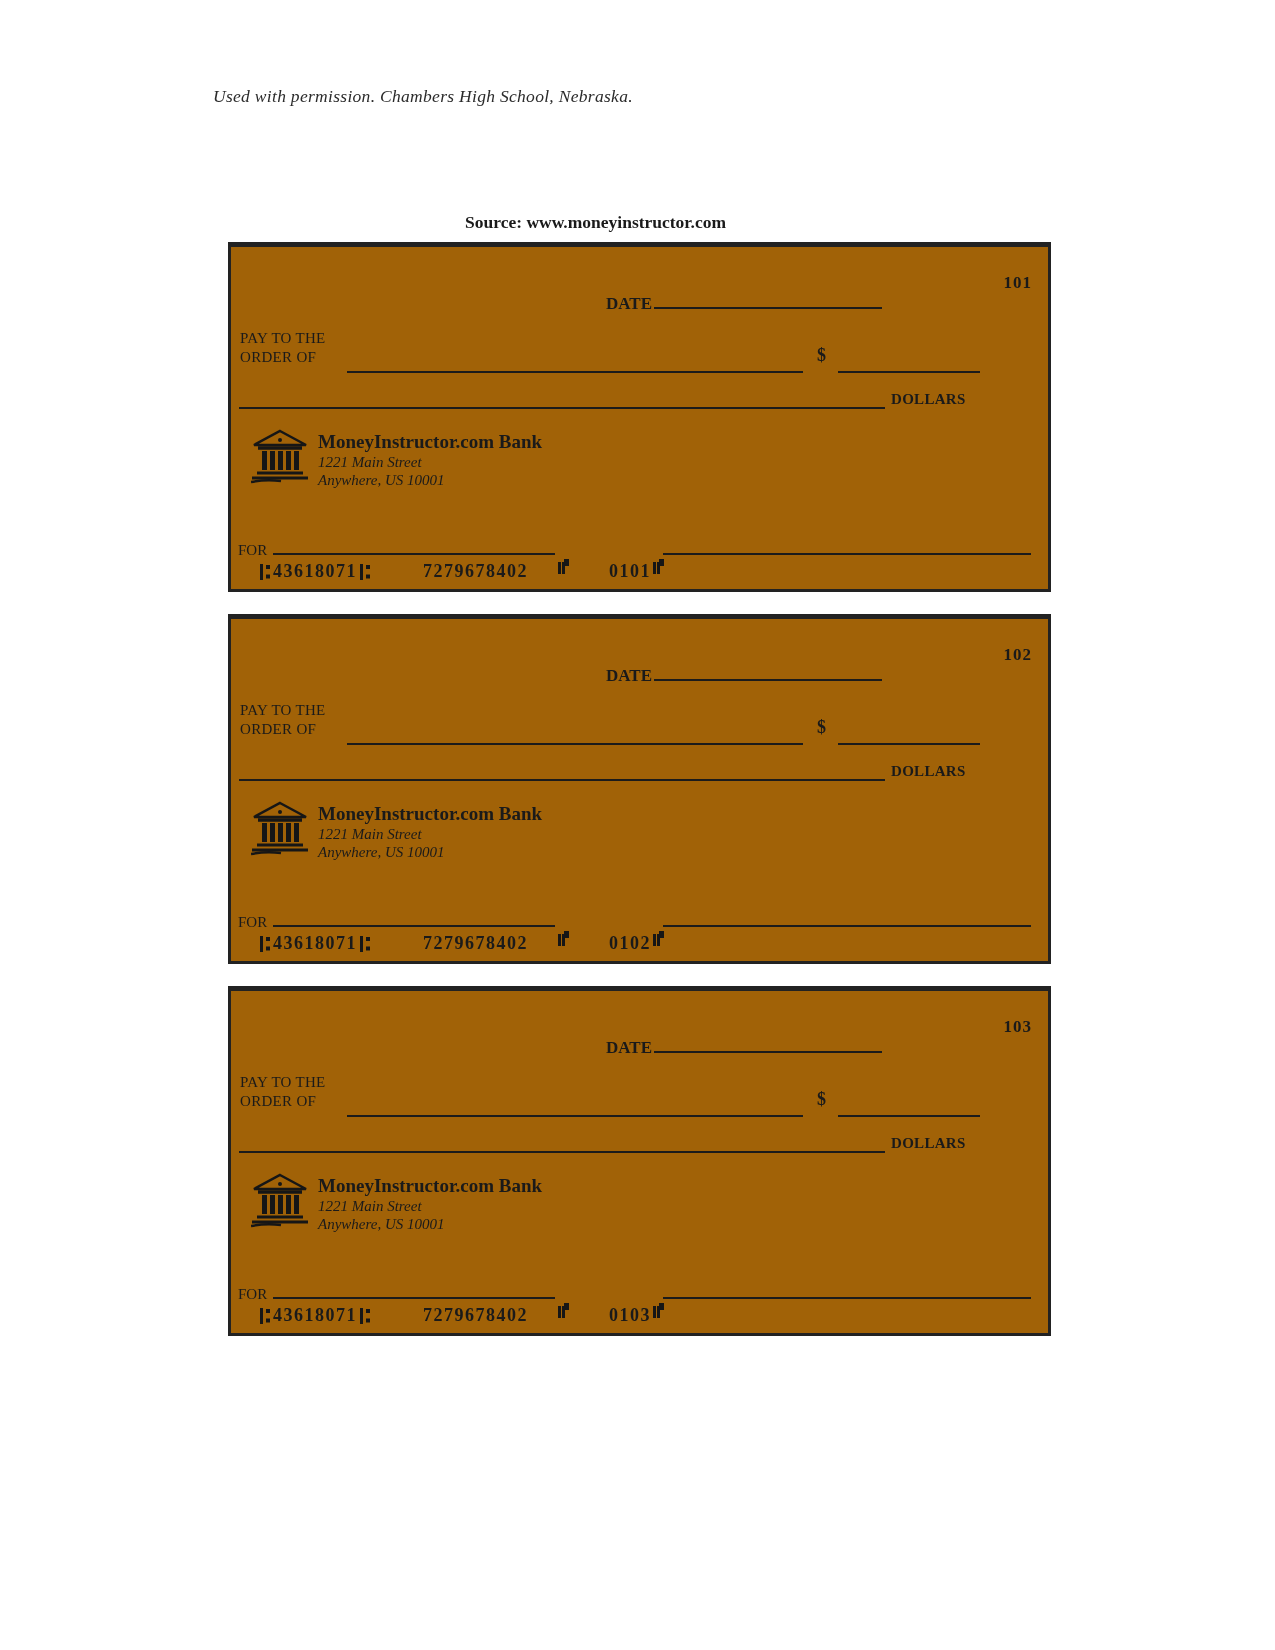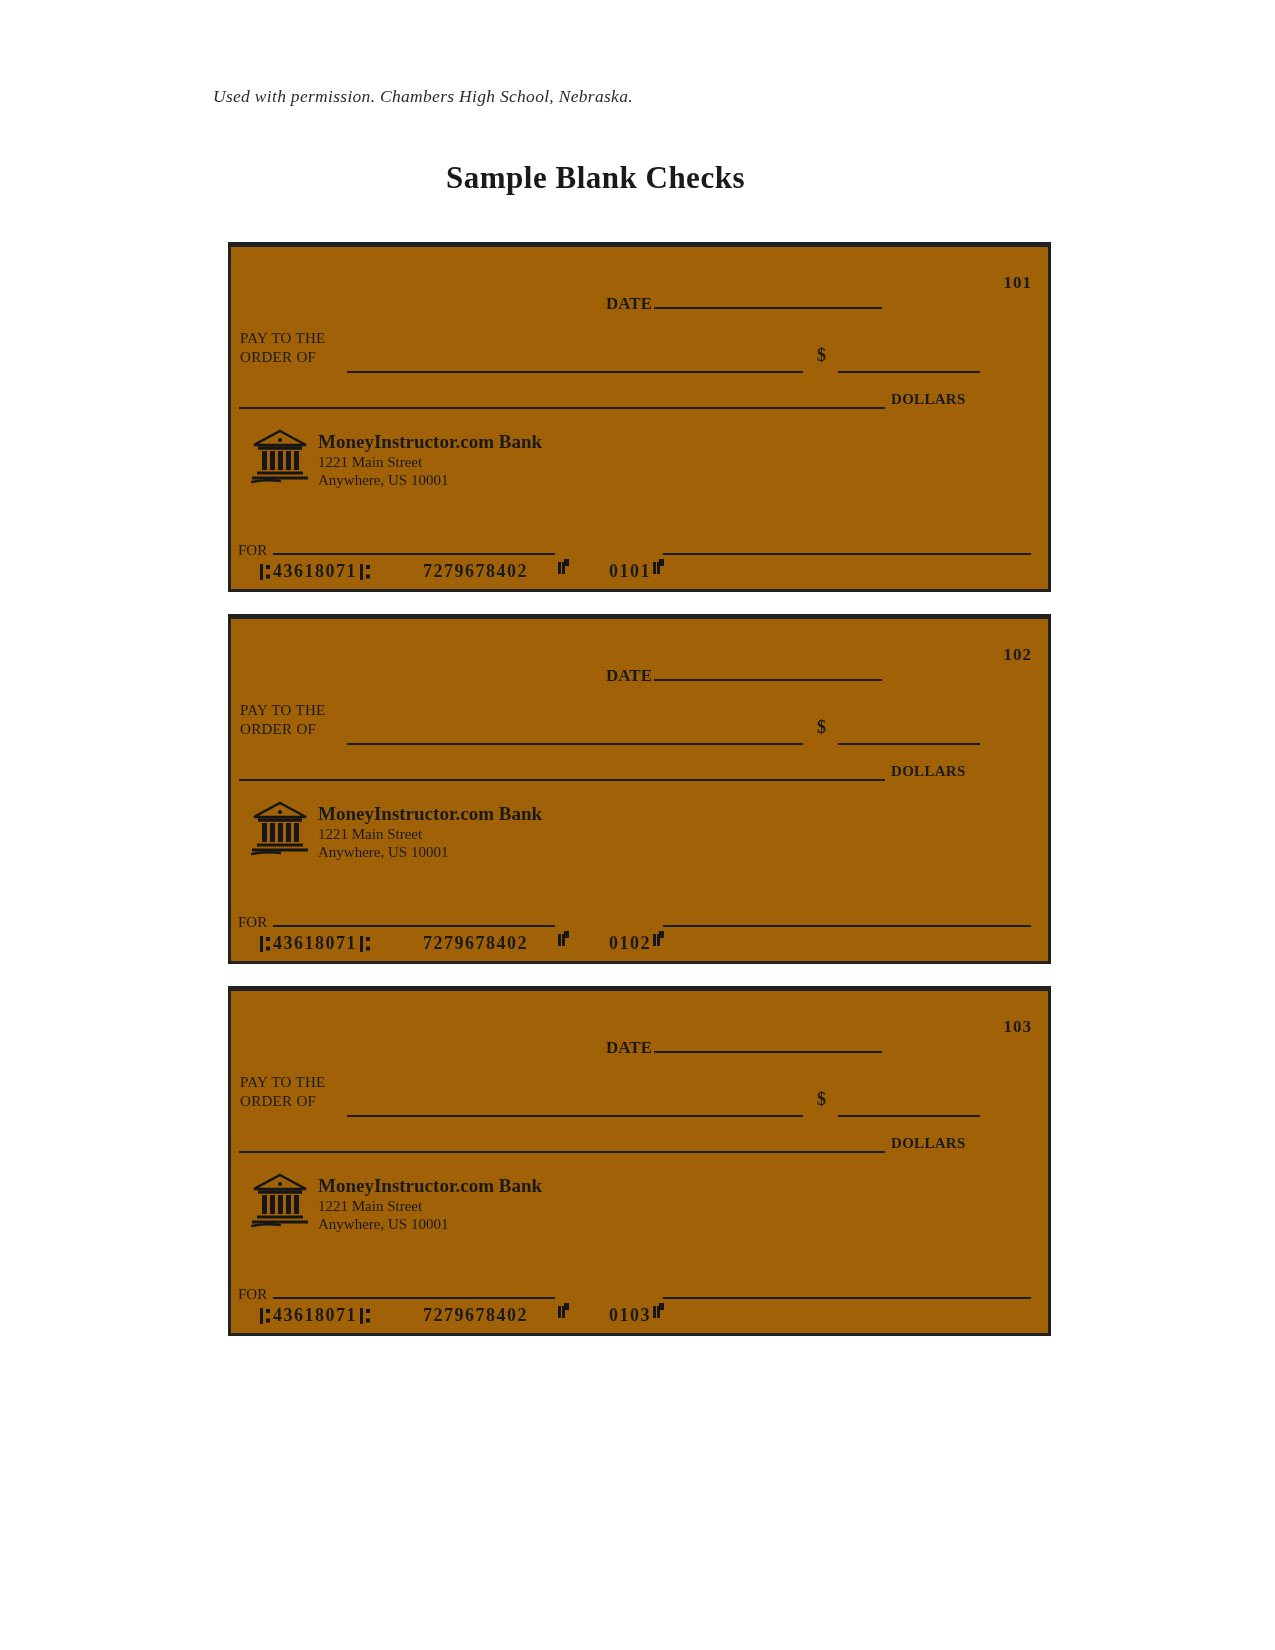--- a/index.html
+++ b/index.html
@@ -30,21 +30,21 @@
   .payto { position:absolute; left:9px; top:82px; font-weight:normal; font-size:15px; line-height:19px; letter-spacing:0.3px; }
   .payee-line { position:absolute; left:116px; top:106px; width:456px; height:18px; }
   .dollar-sign { position:absolute; left:586px; top:98px; font-weight:bold; font-size:18px; }
   .amount-line { position:absolute; left:607px; top:106px; width:142px; height:18px; }
   .words-line { position:absolute; left:8px; top:142px; width:646px; height:18px; }
   .dollars-lbl { position:absolute; left:660px; top:144px; font-weight:bold; font-size:15px; letter-spacing:0.3px; }
   .bank { position:absolute; left:20px; top:182px; display:flex; align-items:flex-start; }
   .bank-logo { width:58px; height:56px; }
   .bank-info { margin-left:9px; margin-top:1px; }
   .bank-name { font-weight:bold; font-size:19px; line-height:23px; }
-  .bank-addr { font-size:15px; line-height:18px; }
+  .bank-addr { font-size:15px; line-height:18px;font-style:italic; }
   .for-row { position:absolute; left:7px; top:291px; font-weight:normal; font-size:15px; white-space:nowrap; }
   .for-line { width:282px; height:15px; margin-left:6px; }
   .sig-line { position:absolute; left:432px; top:290px; width:368px; height:16px; }
   .micr {
     position:absolute; left:26px; top:314px; display:flex; align-items:center;
     font-weight:bold; font-size:18px; letter-spacing:1.5px; white-space:nowrap;
   }
   .micr-group { display:inline-flex; align-items:center;justify-content:space-between; }
   .micr-acct { margin-left:50px;gap:28px; }
   .micr-chk  { margin-left:40px; }
@@ -57,21 +57,21 @@
   .onus::before { content:""; position:absolute; left:0; top:3px; width:2.5px; height:12px; background:#161616;
                   box-shadow:4px 0 0 #161616; }
   .onus::after  { content:""; position:absolute; right:0; top:0; width:5px; height:7px; background:#161616; }
 </style>
 </head>
 <body>
 
 <div class="page">
 
   <div class="attribution">Used with permission. Chambers High School, Nebraska.</div>
-  <h1 class="title" style="margin:0;">Sample Blank Checks</h1>
+  <div class="source">Source: www.moneyinstructor.com</div>
 
   <section class="check" style="top:218px;">
     <div class="chk-num">101</div>
     <div class="date-row">
       <span>DATE</span><span class="blank date-line"></span>
     </div>
     <div class="payto">
       <div>PAY TO THE</div>
       <div>ORDER OF</div>
     </div>

